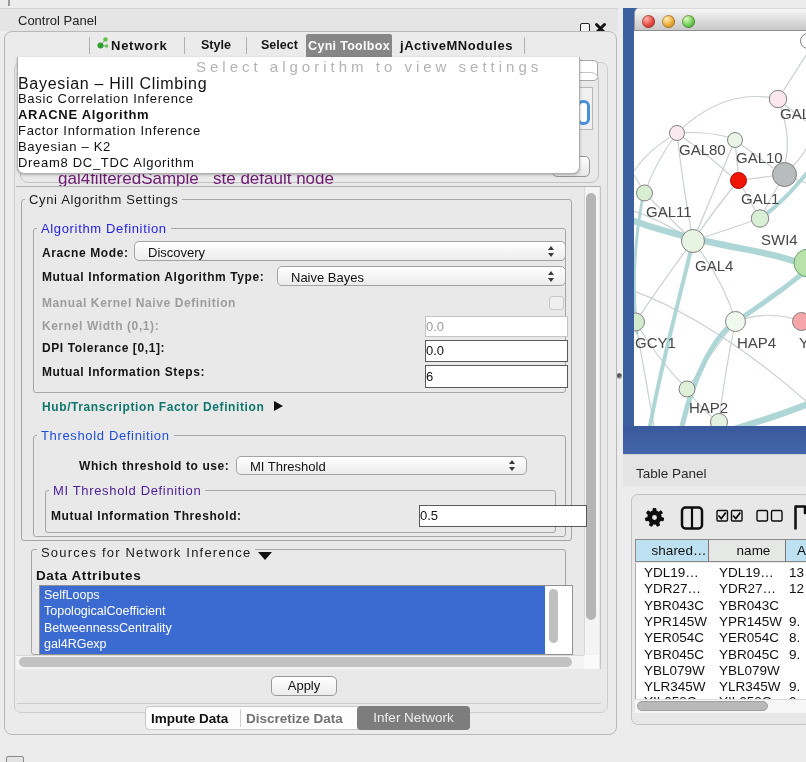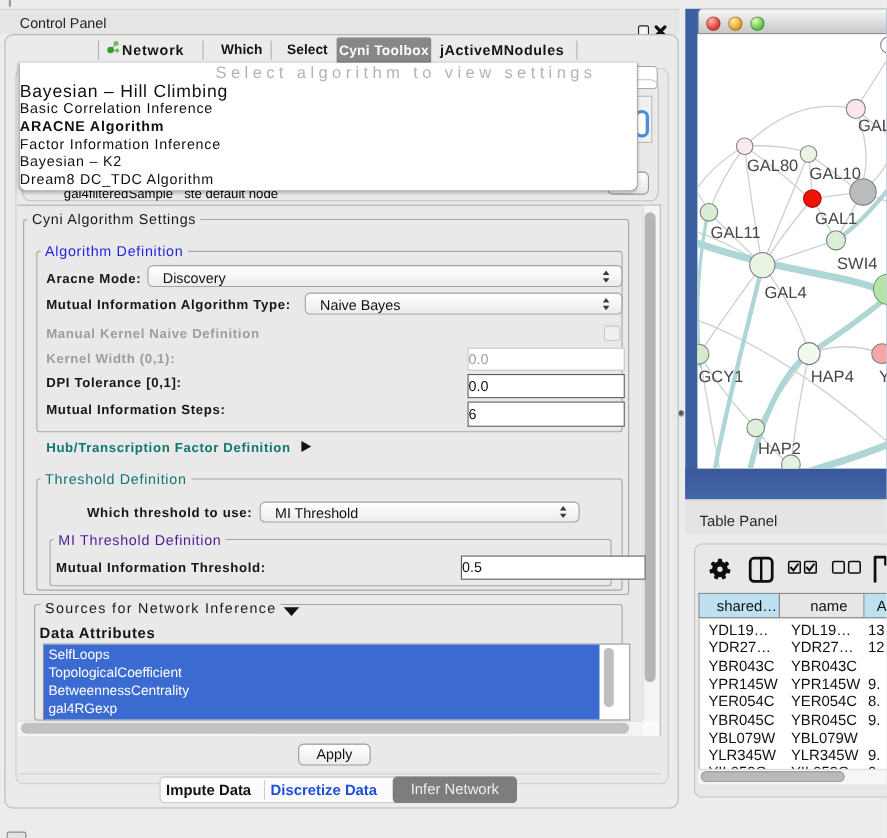--- a/index.html
+++ b/index.html
@@ -36,36 +36,36 @@
 
 <div class="vline" style="left:89px;top:37px;height:17px;"></div>
 <svg class="abs" style="left:96px;top:36px;" width="14" height="14" viewBox="0 0 14 14">
   <path d="M4.5 9.5 L9.5 3.5 M4.5 9.5 L10 10" stroke="#9a9a9a" stroke-width="1"></path>
   <circle cx="4.5" cy="9.5" r="3" fill="#2fa02f"></circle>
     <circle cx="9.5" cy="3.5" r="2.3" fill="#66c24e"></circle>
     <circle cx="10.5" cy="10" r="1.8" fill="#66c24e"></circle>
 </svg>
 <span class="abs" style="left:111px;top:38px;font-size:13px;font-weight:bold;letter-spacing:0.75px;color:#151515;">Network</span>
 <div class="vline" style="left:184px;top:37px;height:17px;"></div>
-<span class="abs" style="left:201px;top:38px;font-size:12.5px;font-weight:bold;color:#151515;">Which</span>
+<span class="abs" style="left:201px;top:38px;font-size:12.5px;font-weight:bold;color:#151515;">Style</span>
 <div class="vline" style="left:246px;top:37px;height:17px;"></div>
 <span class="abs" style="left:261px;top:38px;font-size:12.5px;font-weight:bold;color:#151515;">Select</span>
 <div class="abs" style="left:306px;top:34px;width:86px;height:24px;background:#878787;border-radius:2px;color:#fdfdfd;font-size:12.5px;font-weight:bold;letter-spacing:0.3px;text-align:center;line-height:24px;">Cyni Toolbox</div>
 <span class="abs" style="left:400px;top:38px;font-size:13px;font-weight:bold;letter-spacing:0.55px;color:#151515;">jActiveMNodules</span>
 <div class="vline" style="left:524px;top:37px;height:17px;"></div>
 
 <div class="abs" style="left:14px;top:62px;width:594px;height:651px;background:#e9e9e9;border:1px solid #cdcdcd;border-radius:7px;"></div>
 
 <div class="abs" style="left:540px;top:60px;width:58px;height:21px;background:#fff;border:1px solid #a8a8a8;border-radius:4px;"></div>
 <div class="abs" style="left:20px;top:72px;width:579px;height:111px;border:1px solid #c2c2c2;border-radius:8px;"></div>
 <div class="abs" style="left:556px;top:87px;width:37px;height:43px;border:1px solid #b8b8b8;background:#f0f0f0;"></div>
 <div class="abs" style="left:577px;top:100px;width:13px;height:25px;border:3px solid #4a90d9;border-radius:6px;background:#fff;"></div>
 <div class="abs" style="left:552px;top:156px;width:38px;height:21px;border:1.5px solid #979797;border-radius:5px;background:linear-gradient(#fff,#e6e6e6);"></div>
 
-<span class="abs" style="left:58px;top:169px;font-size:12px;color:#000000;">gal4filteredSample &nbsp; ste default node</span>
+<span class="abs" style="left:58px;top:169px;font-size:17px;color:#701a75;">gal4filteredSample &nbsp; ste default node</span>
 
 <div class="abs" style="left:17px;top:57px;width:563px;height:117px;background:#fff;border:1px solid #adadad;border-top:none;border-radius:0 0 7px 7px;box-shadow:0 1px 3px rgba(0,0,0,0.25);"></div>
 <span class="abs" style="left:196px;top:58px;font-size:15px;letter-spacing:4px;color:#b3b3b3;">Select algorithm to view settings</span>
 <span class="abs" style="left:18px;top:75px;font-size:16px;letter-spacing:0.7px;color:#111;">Bayesian – Hill Climbing</span>
 <span class="abs" style="left:18px;top:91px;font-size:13px;letter-spacing:0.7px;color:#111;">Basic Correlation Inference</span>
 <span class="abs" style="left:18px;top:107px;font-size:13px;font-weight:bold;letter-spacing:0.7px;color:#111;">ARACNE Algorithm</span>
 <span class="abs" style="left:18px;top:123px;font-size:13px;letter-spacing:0.7px;color:#111;">Factor Information Inference</span>
 <span class="abs" style="left:18px;top:139px;font-size:13px;letter-spacing:0.7px;color:#111;">Bayesian – K2</span>
 <span class="abs" style="left:18px;top:155px;font-size:13px;letter-spacing:0.7px;color:#111;">Dream8 DC_TDC Algorithm</span>
 
@@ -110,21 +110,21 @@
 <span class="blbl" style="left:42px;top:341px;">DPI Tolerance [0,1]:</span>
 <div class="inp" style="left:425px;top:340px;width:143px;height:22px;border:1px solid #5a5a5a;color:#111;line-height:20px;">0.0</div>
 
 <span class="blbl" style="left:42px;top:365px;">Mutual Information Steps:</span>
 <div class="inp" style="left:425px;top:365px;width:143px;height:23px;border:1px solid #5a5a5a;color:#111;line-height:21px;">6</div>
 
 <span class="blbl" style="left:42px;top:400px;color:#0f766e;">Hub/Transcription Factor Definition</span>
 <div class="abs" style="left:274px;top:401px;width:0;height:0;border-left:9px solid #111;border-top:5.5px solid transparent;border-bottom:5.5px solid transparent;"></div>
 
 <div class="grp" style="left:33px;top:435px;width:533px;height:102px;"></div>
-<span class="gt" style="left:37px;top:428px;color:#0f766e;">Threshold Definition</span>
+<span class="gt" style="left:37px;top:428px;color:#1d4ed8;">Threshold Definition</span>
 
 <span class="blbl" style="left:79px;top:459px;">Which threshold to use:</span>
 <div class="combo" style="left:236px;top:456px;width:291px;height:19px;">
     <span class="t" style="top:1.5px;">MI Threshold</span>
     <span class="arrs">
       <span class="au"></span>
       <span class="ad"></span>
     </span>
   </div>
 
@@ -147,21 +147,21 @@
 <span class="abs" style="left:44px;top:621px;font-size:12.5px;color:#fff;">BetweennessCentrality</span>
 <span class="abs" style="left:44px;top:637px;font-size:12.5px;color:#fff;">gal4RGexp</span>
 <div class="abs" style="left:549px;top:589px;width:9px;height:54px;background:#bfbfbf;border-radius:4.5px;"></div>
 
 <div class="abs" style="left:271px;top:676px;width:66px;height:20px;background:linear-gradient(#ffffff,#ececec);border:1px solid #9a9a9a;border-radius:5px;text-align:center;font-size:13px;line-height:18px;color:#111;">Apply</div>
 
 <div class="hline" style="left:17px;top:703px;width:584px;background:#cccccc;"></div>
 <div class="abs" style="left:145px;top:706px;width:325px;height:24px;background:#fcfcfc;border:1px solid #c8c8c8;border-radius:4px;"></div>
 <span class="abs" style="left:151px;top:711px;font-size:13.5px;font-weight:bold;color:#111;">Impute Data</span>
 <div class="vline" style="left:240px;top:709px;height:18px;background:#cfcfcf;"></div>
-<span class="abs" style="left:246px;top:711px;font-size:13.5px;font-weight:bold;color:#1d4ed8;">Discretize Data</span>
+<span class="abs" style="left:246px;top:711px;font-size:13.5px;font-weight:bold;color:#737373;">Discretize Data</span>
 <div class="abs" style="left:357px;top:706px;width:113px;height:24px;background:#7d7d7d;border-radius:4px;color:#eee;font-size:13.5px;text-align:center;line-height:24px;">Infer Network</div>
 
 <div class="abs" style="left:6px;top:756px;width:18px;height:10px;background:#e3e3e3;border:1px solid #8a8a8a;border-radius:2px;"></div>
 
 <div class="abs" style="left:617px;top:373px;width:5px;height:6px;background:radial-gradient(circle at 40% 40%, #555 30%, #bbb 70%);border-radius:2px;"></div>
 
 <div class="abs" style="left:623px;top:8px;width:183px;height:446px;background:#3c5fa0;"></div>
 <div class="abs" style="left:623px;top:426px;width:183px;height:28px;background:linear-gradient(#39599b,#4365a9);"></div>
 
 <div class="abs" style="left:634px;top:8px;width:172px;height:23px;background:linear-gradient(#f6f6f6,#c8c8c8);border-bottom:1px solid #8f8f8f;border-left:1px solid #999;border-top:1px solid #d8d8d8;border-top-left-radius:5px;"></div>

